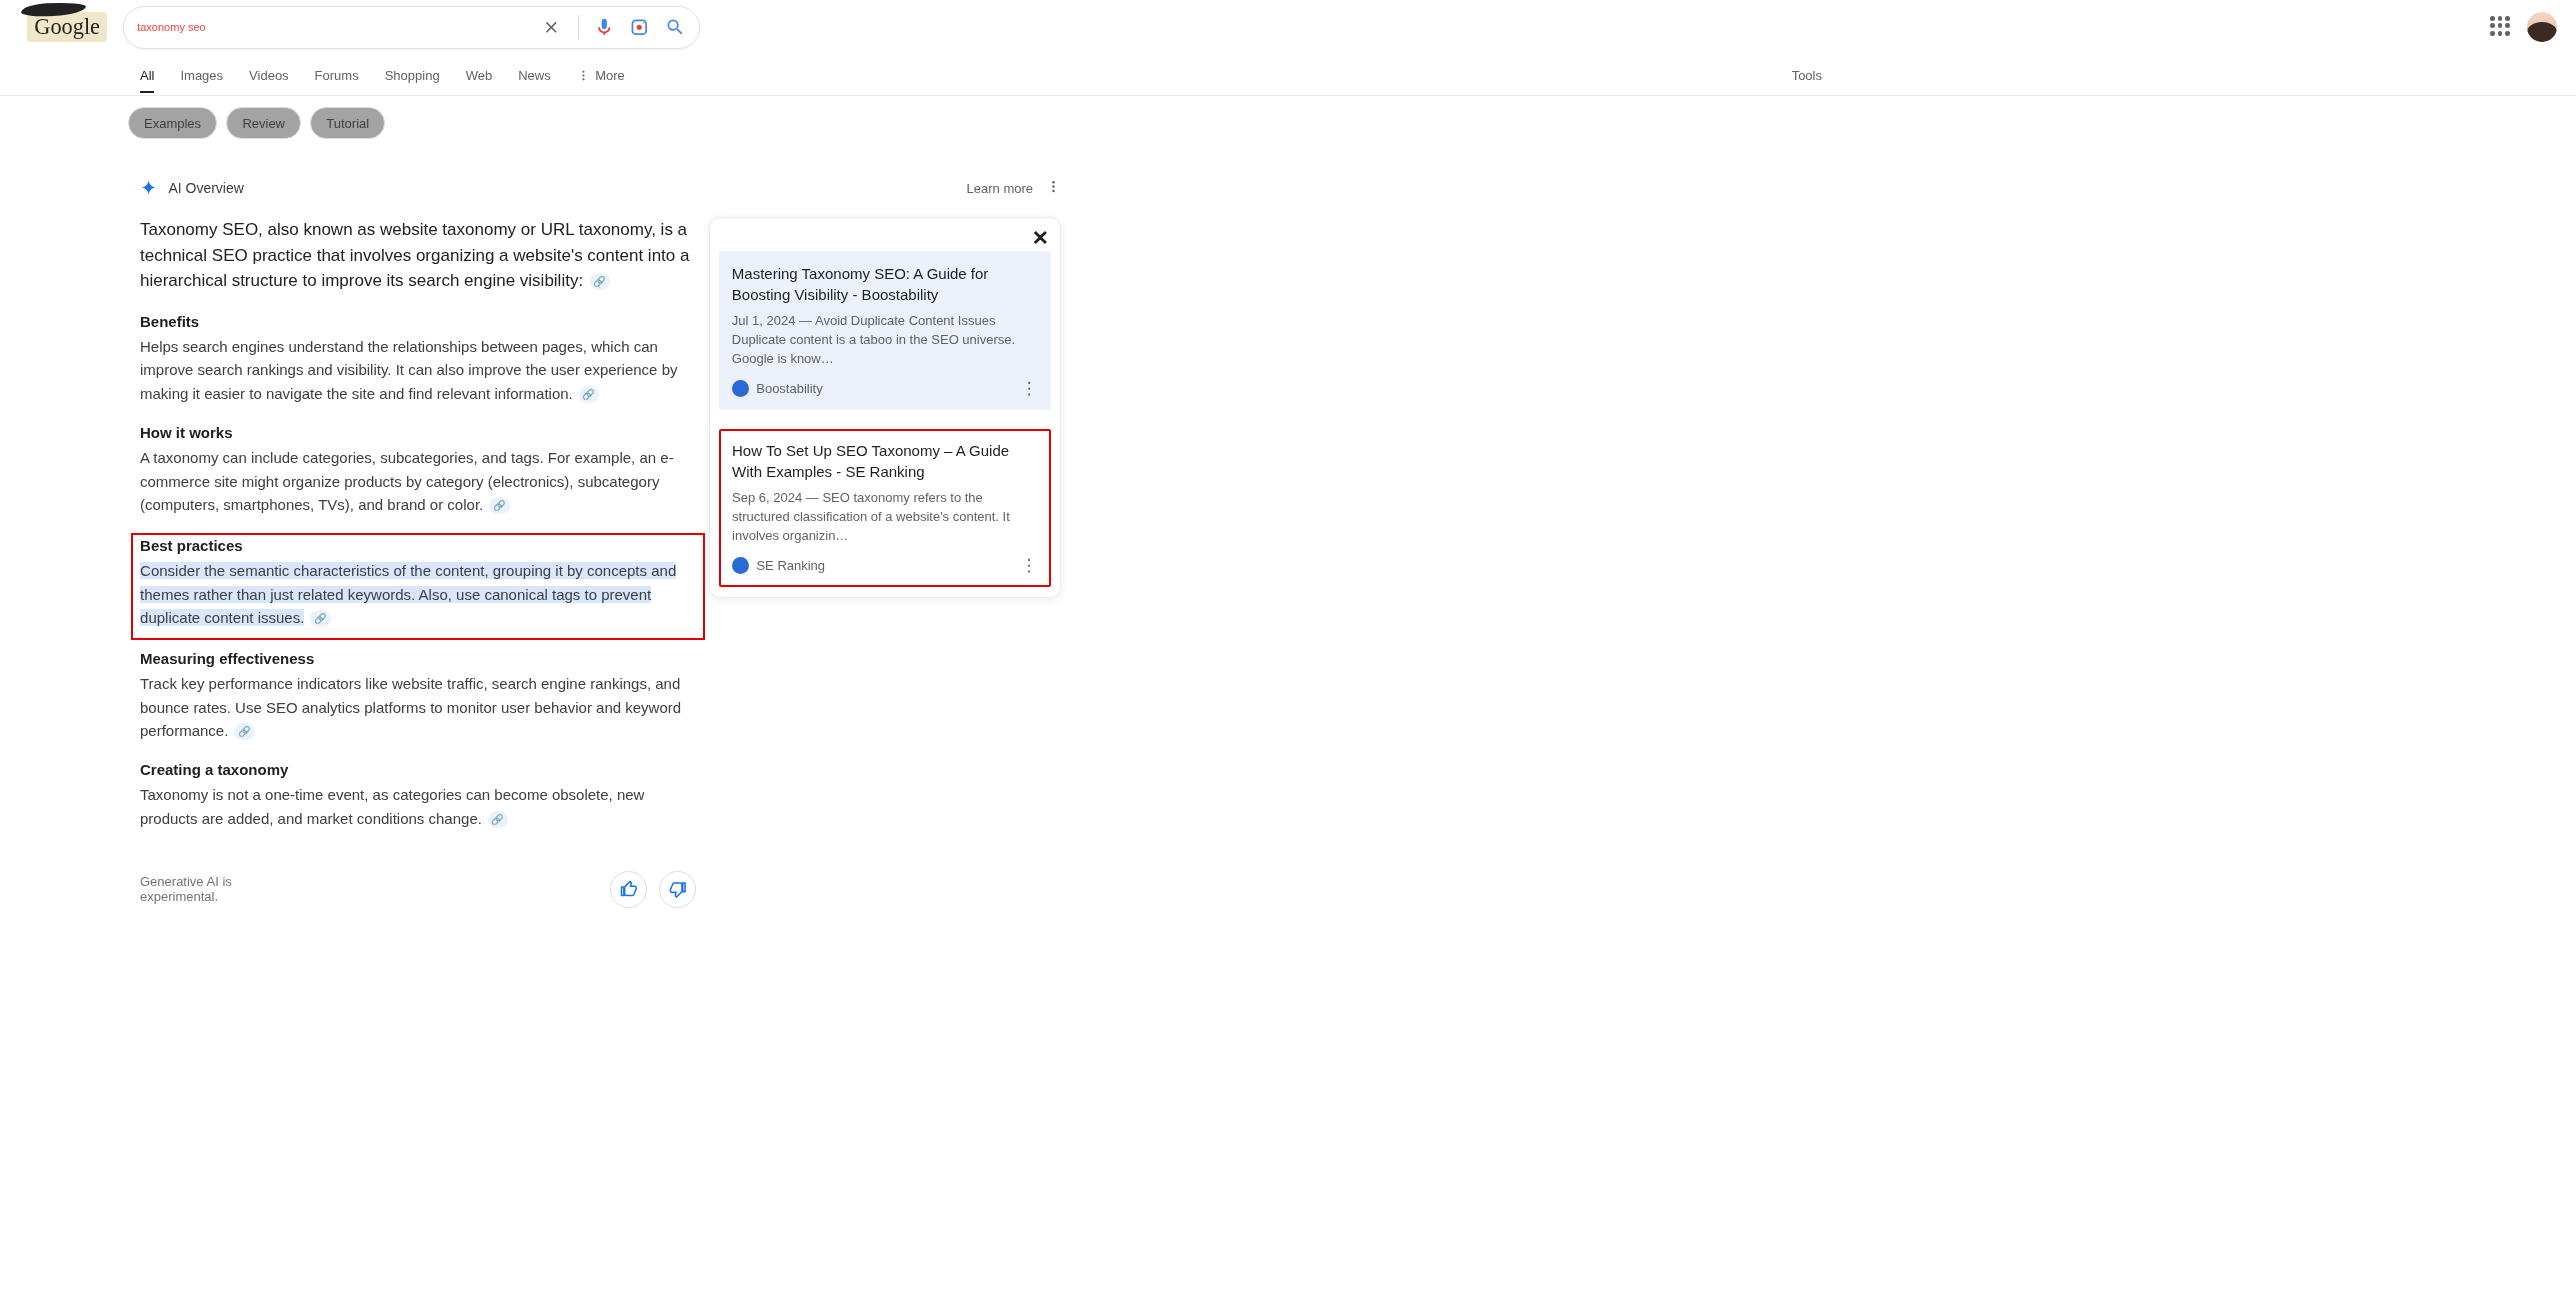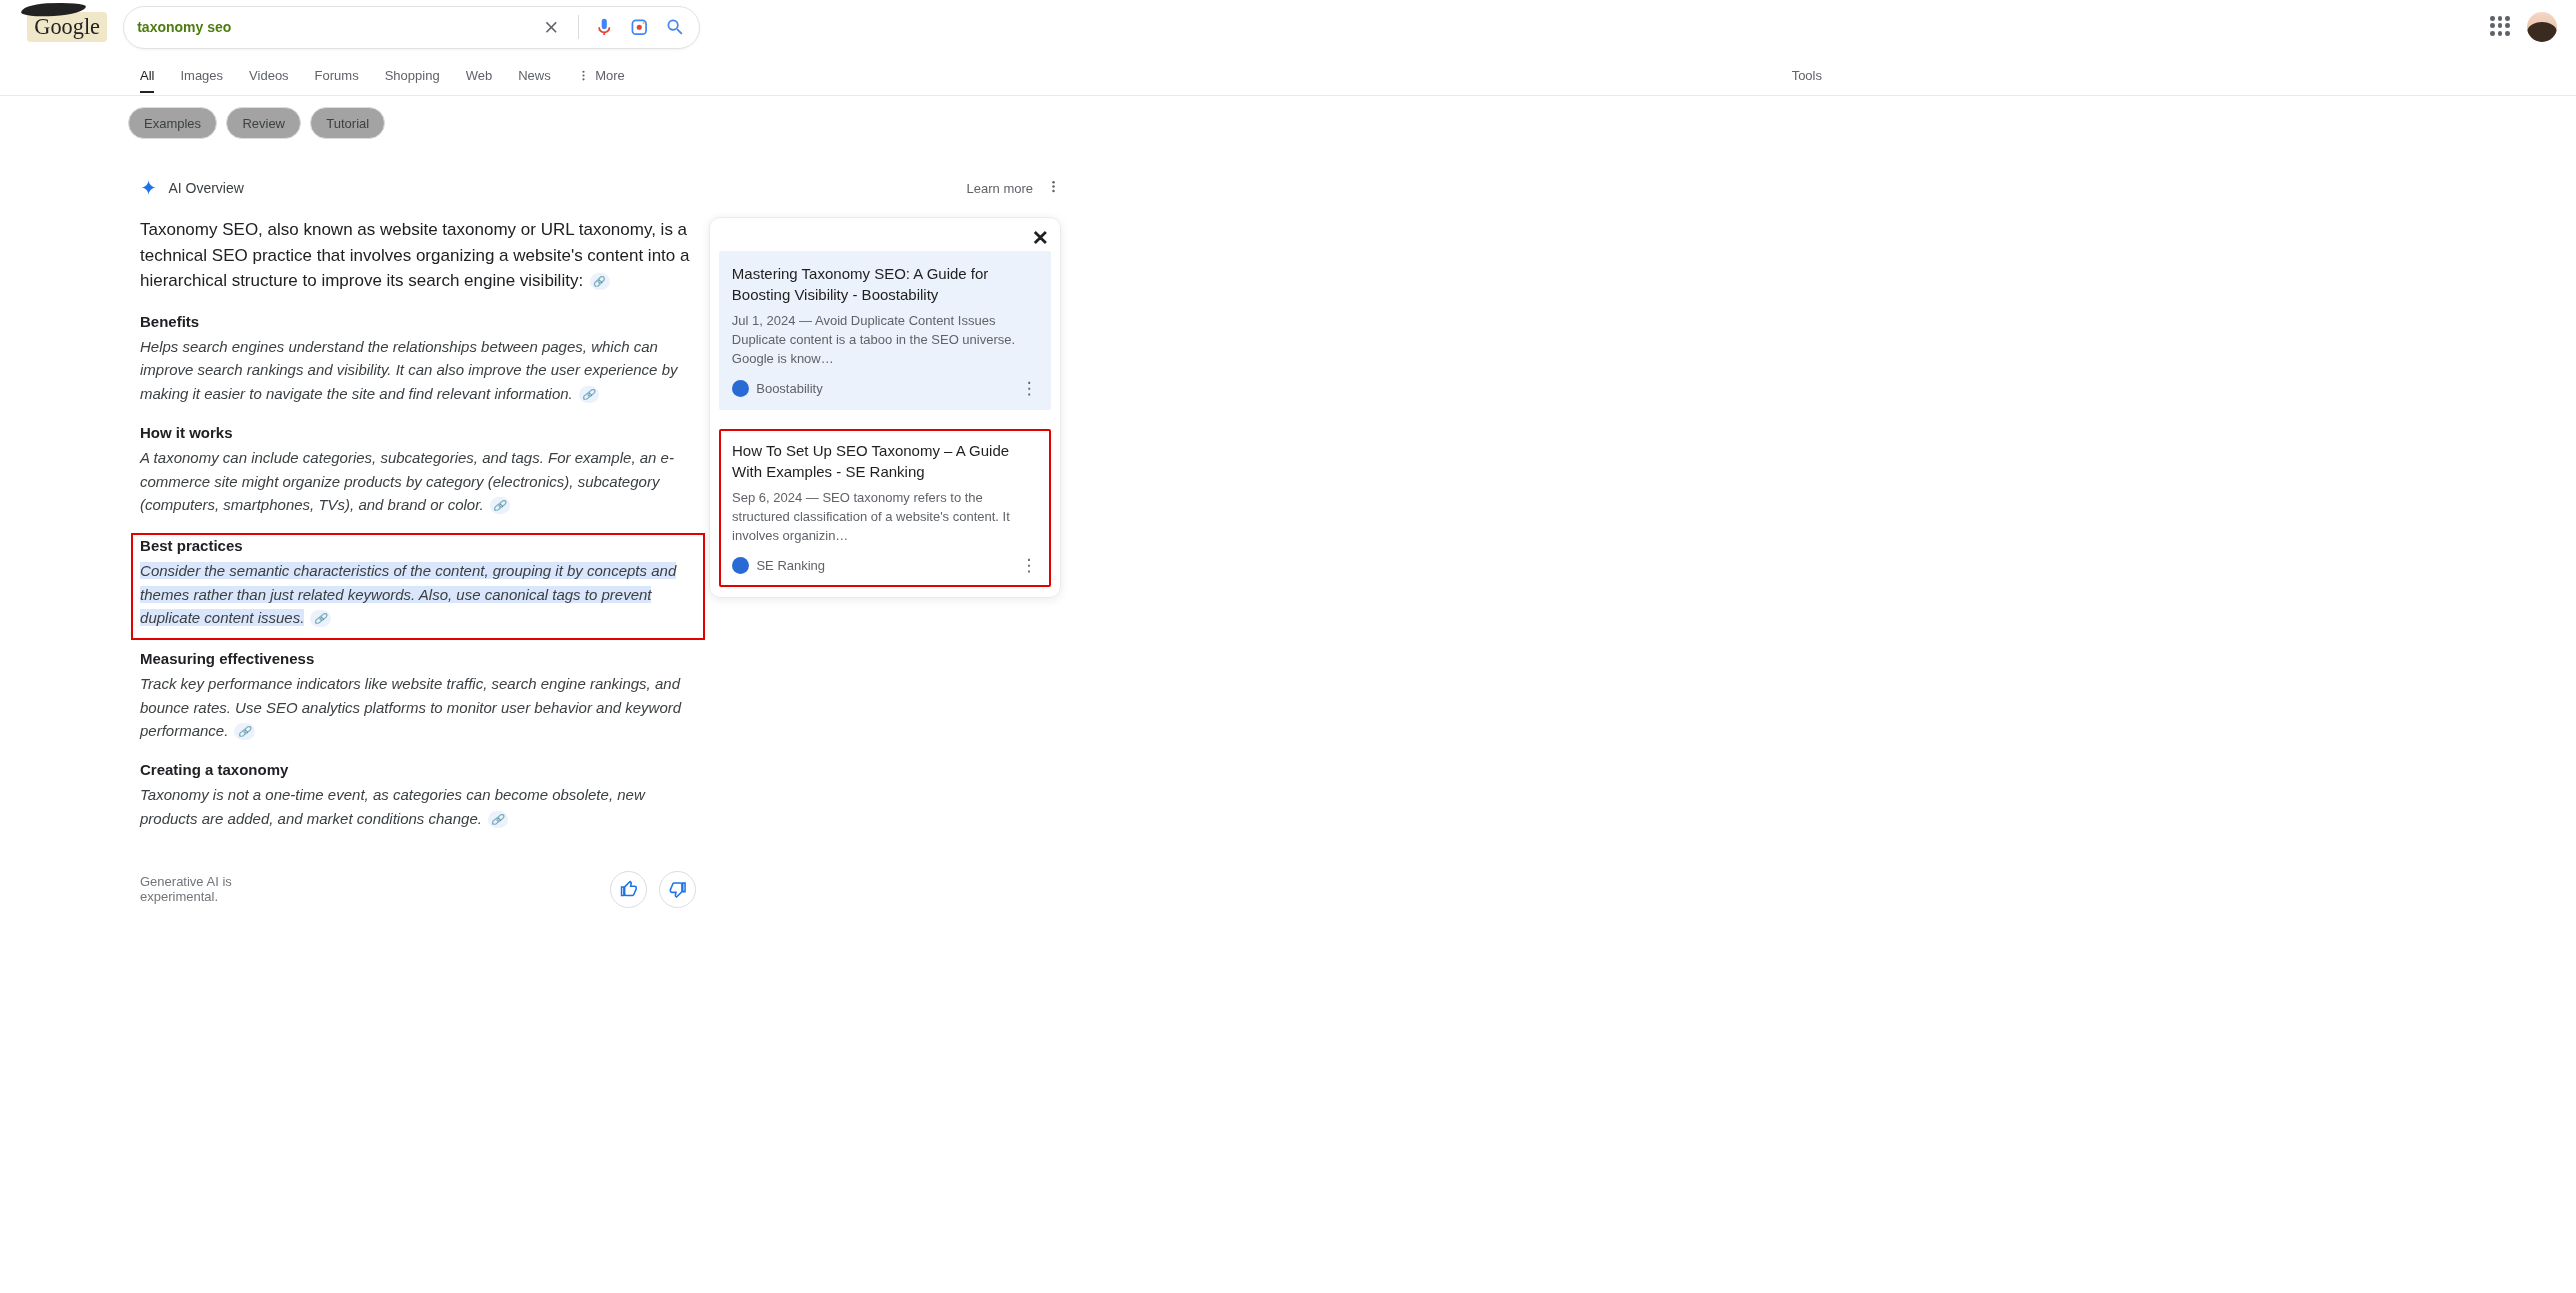--- a/index.html
+++ b/index.html
@@ -44,23 +44,22 @@
     border-radius: 22.3px;
     height: 43px;
     width: 577px;
     padding: 0 13px;
     box-shadow: 0 0.9px 2.8px rgba(0,0,0,0.05);
   }
   .search-input {
     flex: 1;
     border: none;
     outline: none;
-    font-size: 14px;
-    color: #4d7c0f;
-    font-weight: bold;
+    font-size: 11px;
+    color: #ef4444;
   }
   .sbox-icons { display: flex; align-items: center; gap: 13px; }
   .sbox-divider { width: 0.9px; height: 24px; background: #dadce0; margin: 0 1.9px; }
   .icon-btn { width: 22.3px; height: 22.3px; display:flex; align-items:center; justify-content:center; cursor:pointer; }
   
   .header-rhs { position: absolute; right: 18.6px; display: flex; align-items: center; gap: 15px; }
   .apps-grid { width:22.3px; height:22.3px; display:grid; grid-template-columns:repeat(3,4.7px); grid-template-rows:repeat(3,4.7px); gap:2.8px; }
   .apps-grid span { background:#5f6368; width:4.7px; height:4.7px; border-radius:50%; }
   .avatar { width:30px; height:30px; border-radius:50%; background:linear-gradient(#f3d7c7,#e8b89a); display:flex; align-items:flex-end; justify-content:center; overflow:hidden; }
   .avatar .hair { width:32px; height:20.5px; background:#3b2a20; border-radius:50% 50% 40% 40%; }
@@ -96,21 +95,21 @@
   .sparkle { color:#1a73e8; font-size:20.5px; }
   .ai-over-title { font-size:14px; color:#3c4043; font-weight:500; }
   .ai-over-right { display:flex; align-items:center; gap:13px; color:#5f6368; font-size:13px; }
   .more-dots { cursor:pointer; }
   
   .intro-text { font-size:17px; line-height:1.5; color:#202124; margin-bottom:17px; }
   .link-pill { display:inline-flex; align-items:center; justify-content:center; width:20.5px; height:17px; background:#ecf2fc; border-radius:9.3px; font-size:10.2px; color:#5f6368; vertical-align:middle; margin-left:1.9px; cursor:pointer;}
   
   .section { margin-bottom: 15px; padding: 1.9px 0;}
   .section h3 { font-size:15px; font-weight:700; margin-bottom:5.6px; }
-  .section p { font-size:15px; line-height:1.55; color:#3c4043;font-style:italic; }
+  .section p { font-size:15px; line-height:1.55; color:#3c4043; }
   
   .highlight-box { border: 2.8px solid #e30000; padding: 0 7.4px 3.7px 7.4px; margin-left:-9.3px; margin-right:-9.3px; }
   .highlight-box h3, .highlight-box p { }
   .highlight-box p { background: linear-gradient(transparent 0, transparent 0); }
   .highlight-box .hl { background:#d9e6fb; }
   
   .disclaimer-row { display:flex; align-items:center; justify-content:space-between; margin-top:39px; }
   .disclaimer { font-size:13px; color:#70757a; }
   .feedback-btns { display:flex; gap:11.2px; margin-left: 298px;}
   .fb-btn { width:37px; height:37px; border:0.9px solid #dadce0; border-radius:50%; display:flex; align-items:center; justify-content:center; color:#1a73e8; cursor:pointer; }

